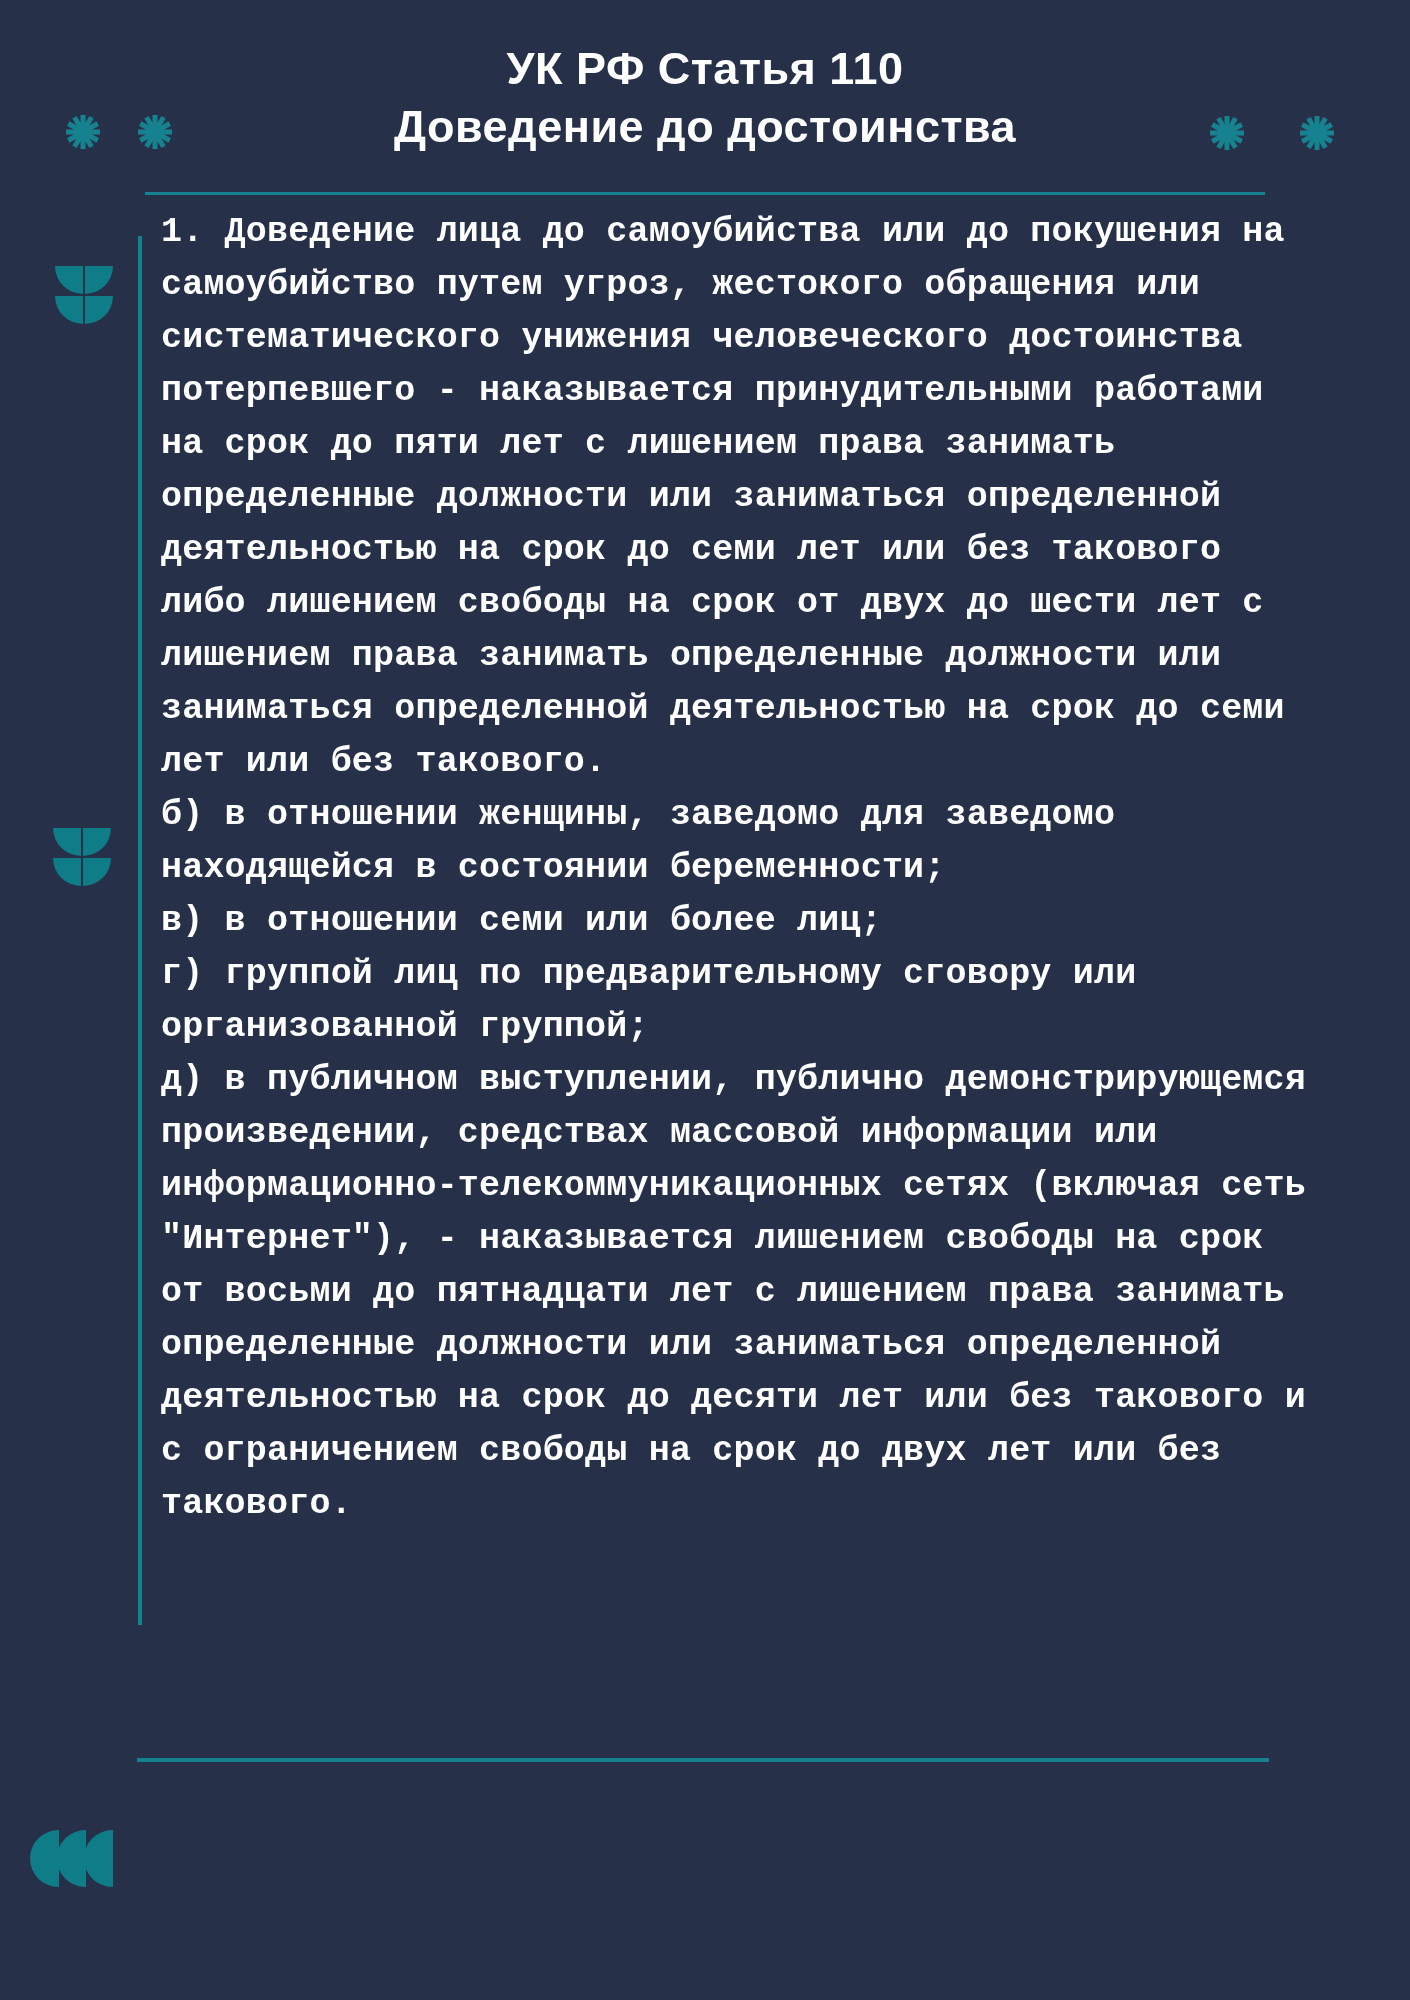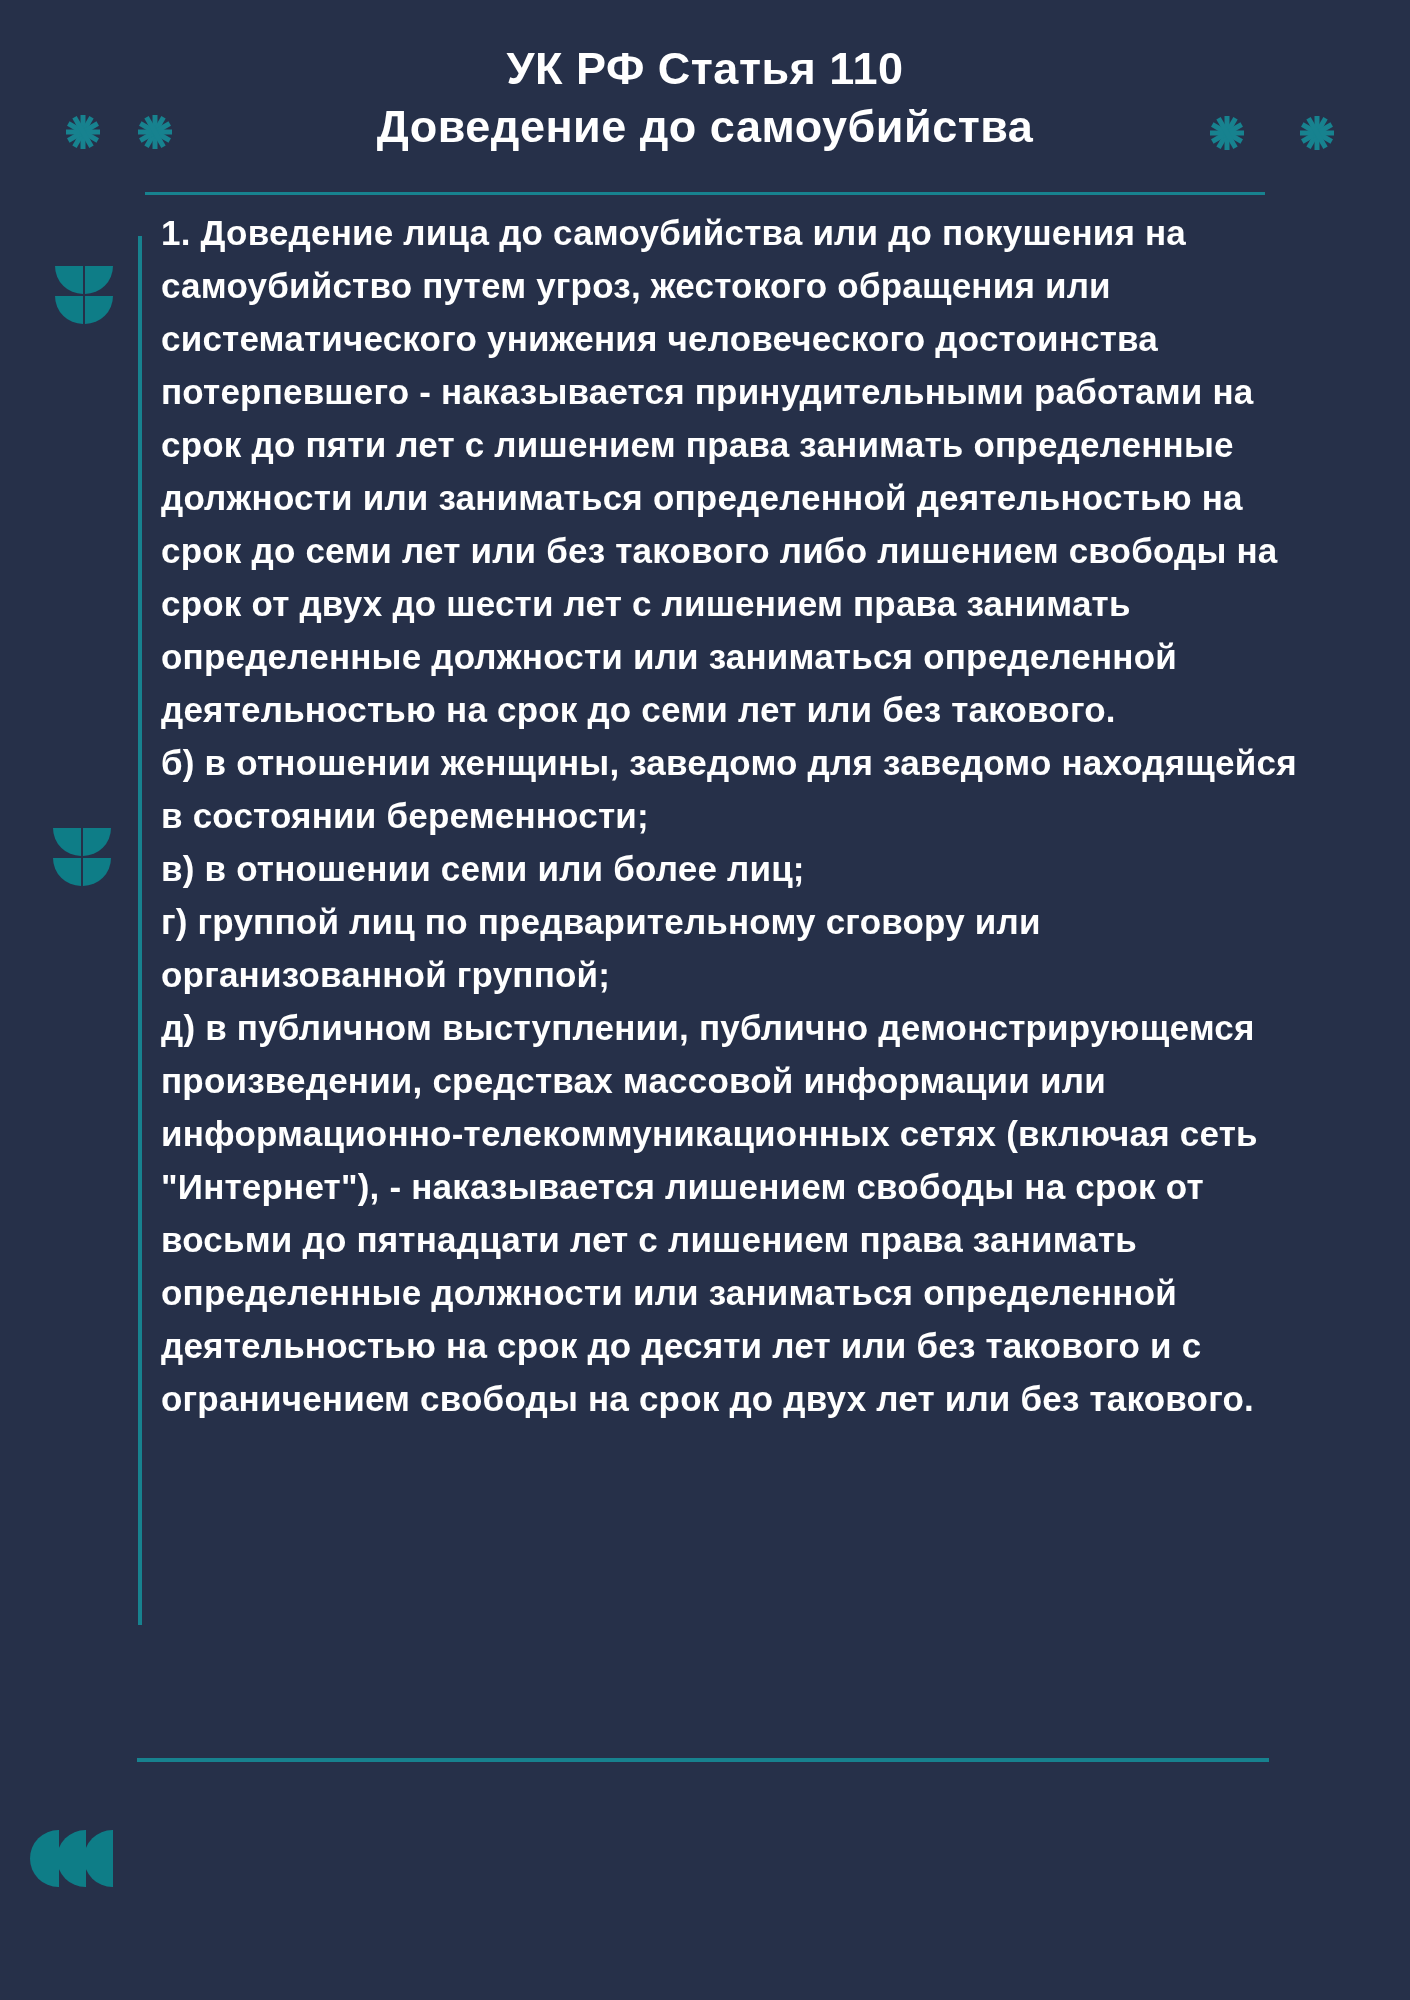--- a/index.html
+++ b/index.html
@@ -11,21 +11,21 @@
   .header{position:absolute;top:40px;left:0;width:100%;}
   .title-line{
     text-align:center;color:#ffffff;font-weight:700;font-size:45px;line-height:58px;
     letter-spacing:0.5px;
   }
   .title-rule{width:1120px;height:3px;background:#17828F;margin:36px auto 0;}
   .starburst{position:absolute;width:36px;height:36px;}
   .vline{position:absolute;left:138px;top:236px;width:4px;height:1389px;background:#17828F;}
   .text-col{
     position:absolute;left:161px;top:206px;width:1152px;
-    color:#ffffff;font-weight:700;font-size:35px;line-height:53px;letter-spacing:0.2px;
+    color:#ffffff;font-weight:700;font-size:35px;line-height:53px;letter-spacing:0.2px;font-family:Liberation Mono, monospace;
   }
   .text-col p{margin:0;}
   .para2{margin-top:99px;}
   .quote-icon{
     position:absolute;width:58px;height:58px;display:grid;
     grid-template-columns:28px 28px;grid-template-rows:28px 28px;gap:2px;
   }
   .q-cell{background:#0E7D87;}
   .q-tl,.q-bl{border-radius:0 0 0 100%;}
   .q-tr,.q-br{border-radius:0 0 100% 0;}
@@ -39,21 +39,21 @@
   .chev2{left:27px;z-index:2;}
   .chev3{left:54px;z-index:1;}
 </style>
 </head>
 <body>
 
 <div class="poster">
 
   <div class="header">
     <div class="title-line">УК РФ Статья 110</div>
-    <div class="title-line">Доведение до самоубийства</div>
+    <div class="title-line">Доведение до достоинства</div>
     <div class="title-rule"></div>
   </div>
 
   <svg class="starburst" style="left:65px;top:114px;" viewBox="0 0 36 36">
     <g stroke="#17828F" stroke-width="5">
       <line x1="18" y1="1" x2="18" y2="35"></line>
       <line x1="18" y1="1" x2="18" y2="35" transform="rotate(30 18 18)"></line>
       <line x1="18" y1="1" x2="18" y2="35" transform="rotate(60 18 18)"></line>
       <line x1="18" y1="1" x2="18" y2="35" transform="rotate(90 18 18)"></line>
       <line x1="18" y1="1" x2="18" y2="35" transform="rotate(120 18 18)"></line>

